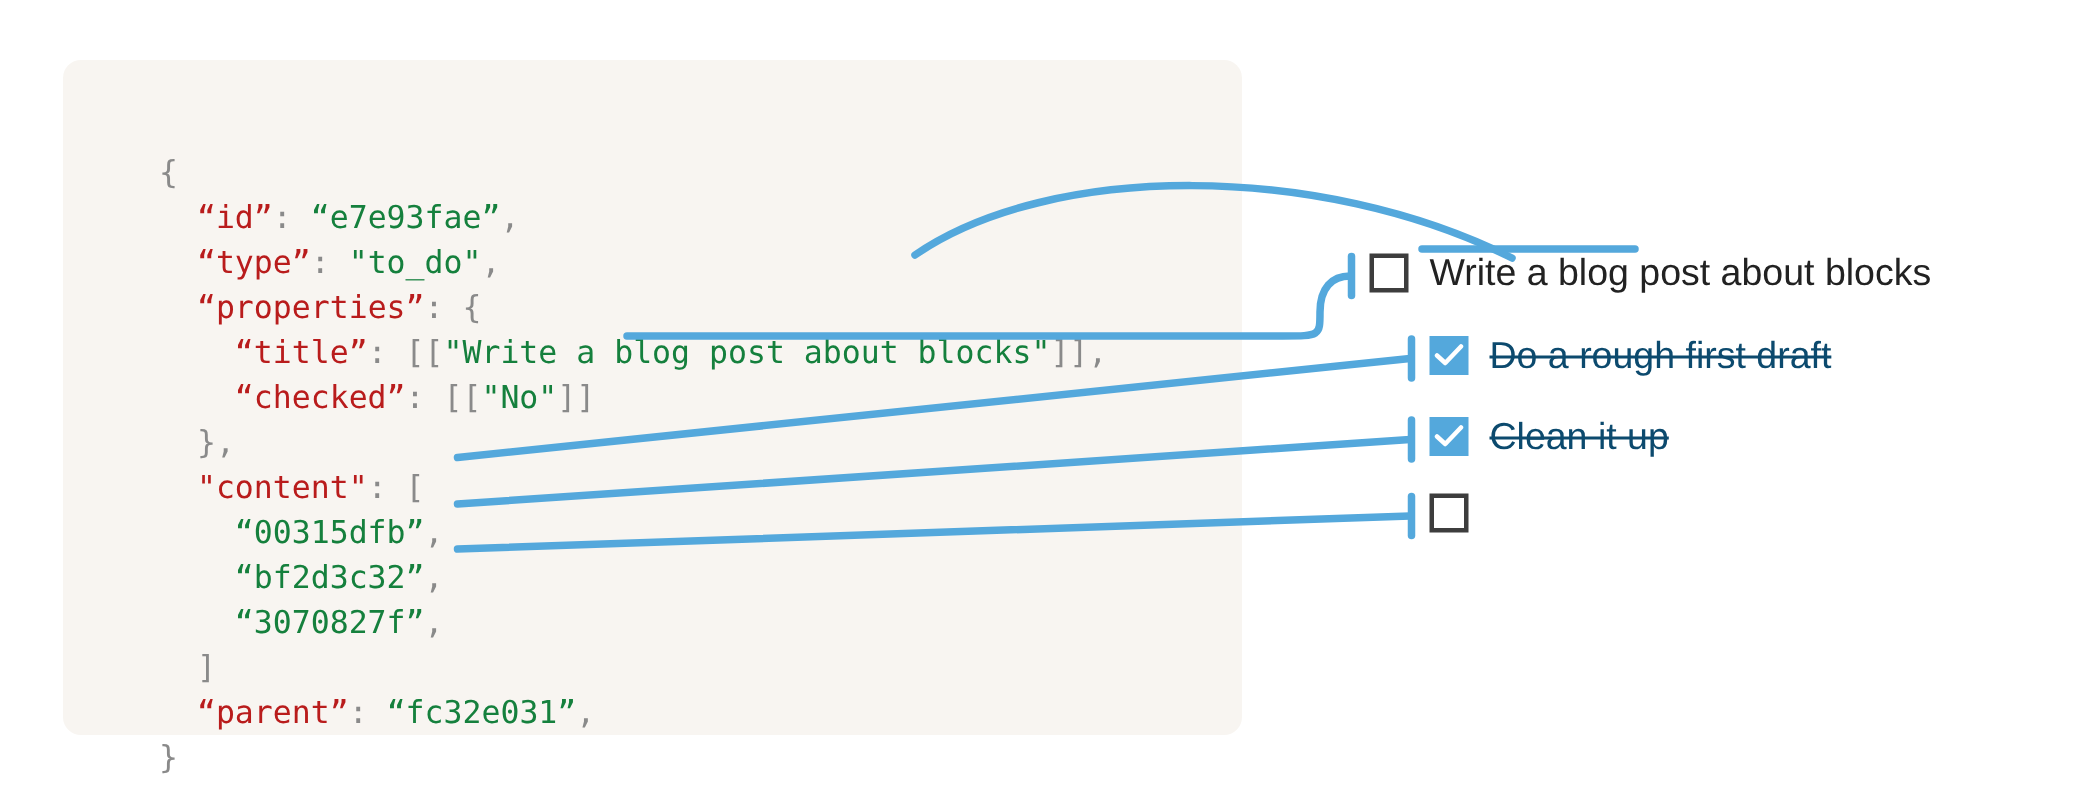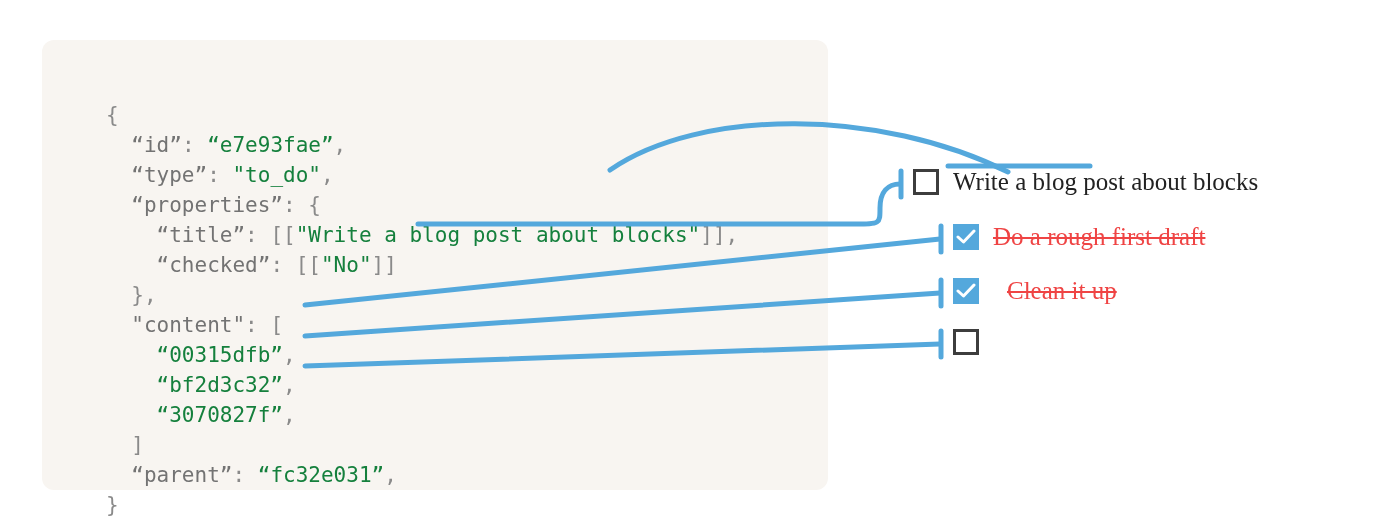--- a/index.html
+++ b/index.html
@@ -30,21 +30,21 @@
     position: absolute;
     left: 64px;
     top: 60px;
     font-family: "DejaVu Sans Mono", "Liberation Mono", monospace;
     font-size: 21px;
     line-height: 30px;
     white-space: pre;
     color: #8a8a8a;
     letter-spacing: 0px;
   }
-  .k  { color: #737373; }   
+  .k  { color: #b91c1c; }   
   .v  { color: #15803d; }   
   .p  { color: #8a8a8a; }   
 
   
   #wires {
     position: absolute;
     left: 0; top: 0;
     width: 1400px;
     height: 532px;
     pointer-events: none;
@@ -55,21 +55,20 @@
     position: absolute;
     left: 905px;
     top: 165px;
     width: 470px;
   }
   .todo-row {
     position: absolute;
     display: flex;
     align-items: center;
     height: 34px;
-    font-family: Liberation Serif, serif;
   }
   .box {
     width: 26px;
     height: 26px;
     box-sizing: border-box;
     flex: 0 0 auto;
   }
   .box.unchecked {
     border: 3px solid #3d3d3d;
     background: #ffffff;
@@ -83,21 +82,21 @@
     left: 3px;
     top: 4px;
   }
   .todo-label {
     margin-left: 14px;
     font-size: 25px;
     color: #222222;
     white-space: nowrap;
   }
   .todo-label.done {
-    color: #ef4444;
+    color: #0c4a6e;
     text-decoration: line-through;
     text-decoration-thickness: 2px;
   }
 </style>
 </head>
 <body>
 
 <div id="stage">
 
   <div id="code-panel">
@@ -132,21 +131,21 @@
 
     <div class="todo-row" style="left:48px; top:55px;">
       <div class="box checked">
         <svg width="20" height="18" viewBox="0 0 20 18" xmlns="http://www.w3.org/2000/svg">
           <path d="M2 9 L7.5 14 L18 3" fill="none" stroke="#ffffff" stroke-width="3" stroke-linecap="round" stroke-linejoin="round"></path>
         </svg>
       </div>
       <div class="todo-label done">Do a rough first draft</div>
     </div>
 
-    <div class="todo-row" style="left:48px; top:109px;gap:14px;">
+    <div class="todo-row" style="left:48px; top:109px;">
       <div class="box checked">
         <svg width="20" height="18" viewBox="0 0 20 18" xmlns="http://www.w3.org/2000/svg">
           <path d="M2 9 L7.5 14 L18 3" fill="none" stroke="#ffffff" stroke-width="3" stroke-linecap="round" stroke-linejoin="round"></path>
         </svg>
       </div>
       <div class="todo-label done">Clean it up</div>
     </div>
 
     <div class="todo-row" style="left:48px; top:160px;">
       <div class="box unchecked"></div>

